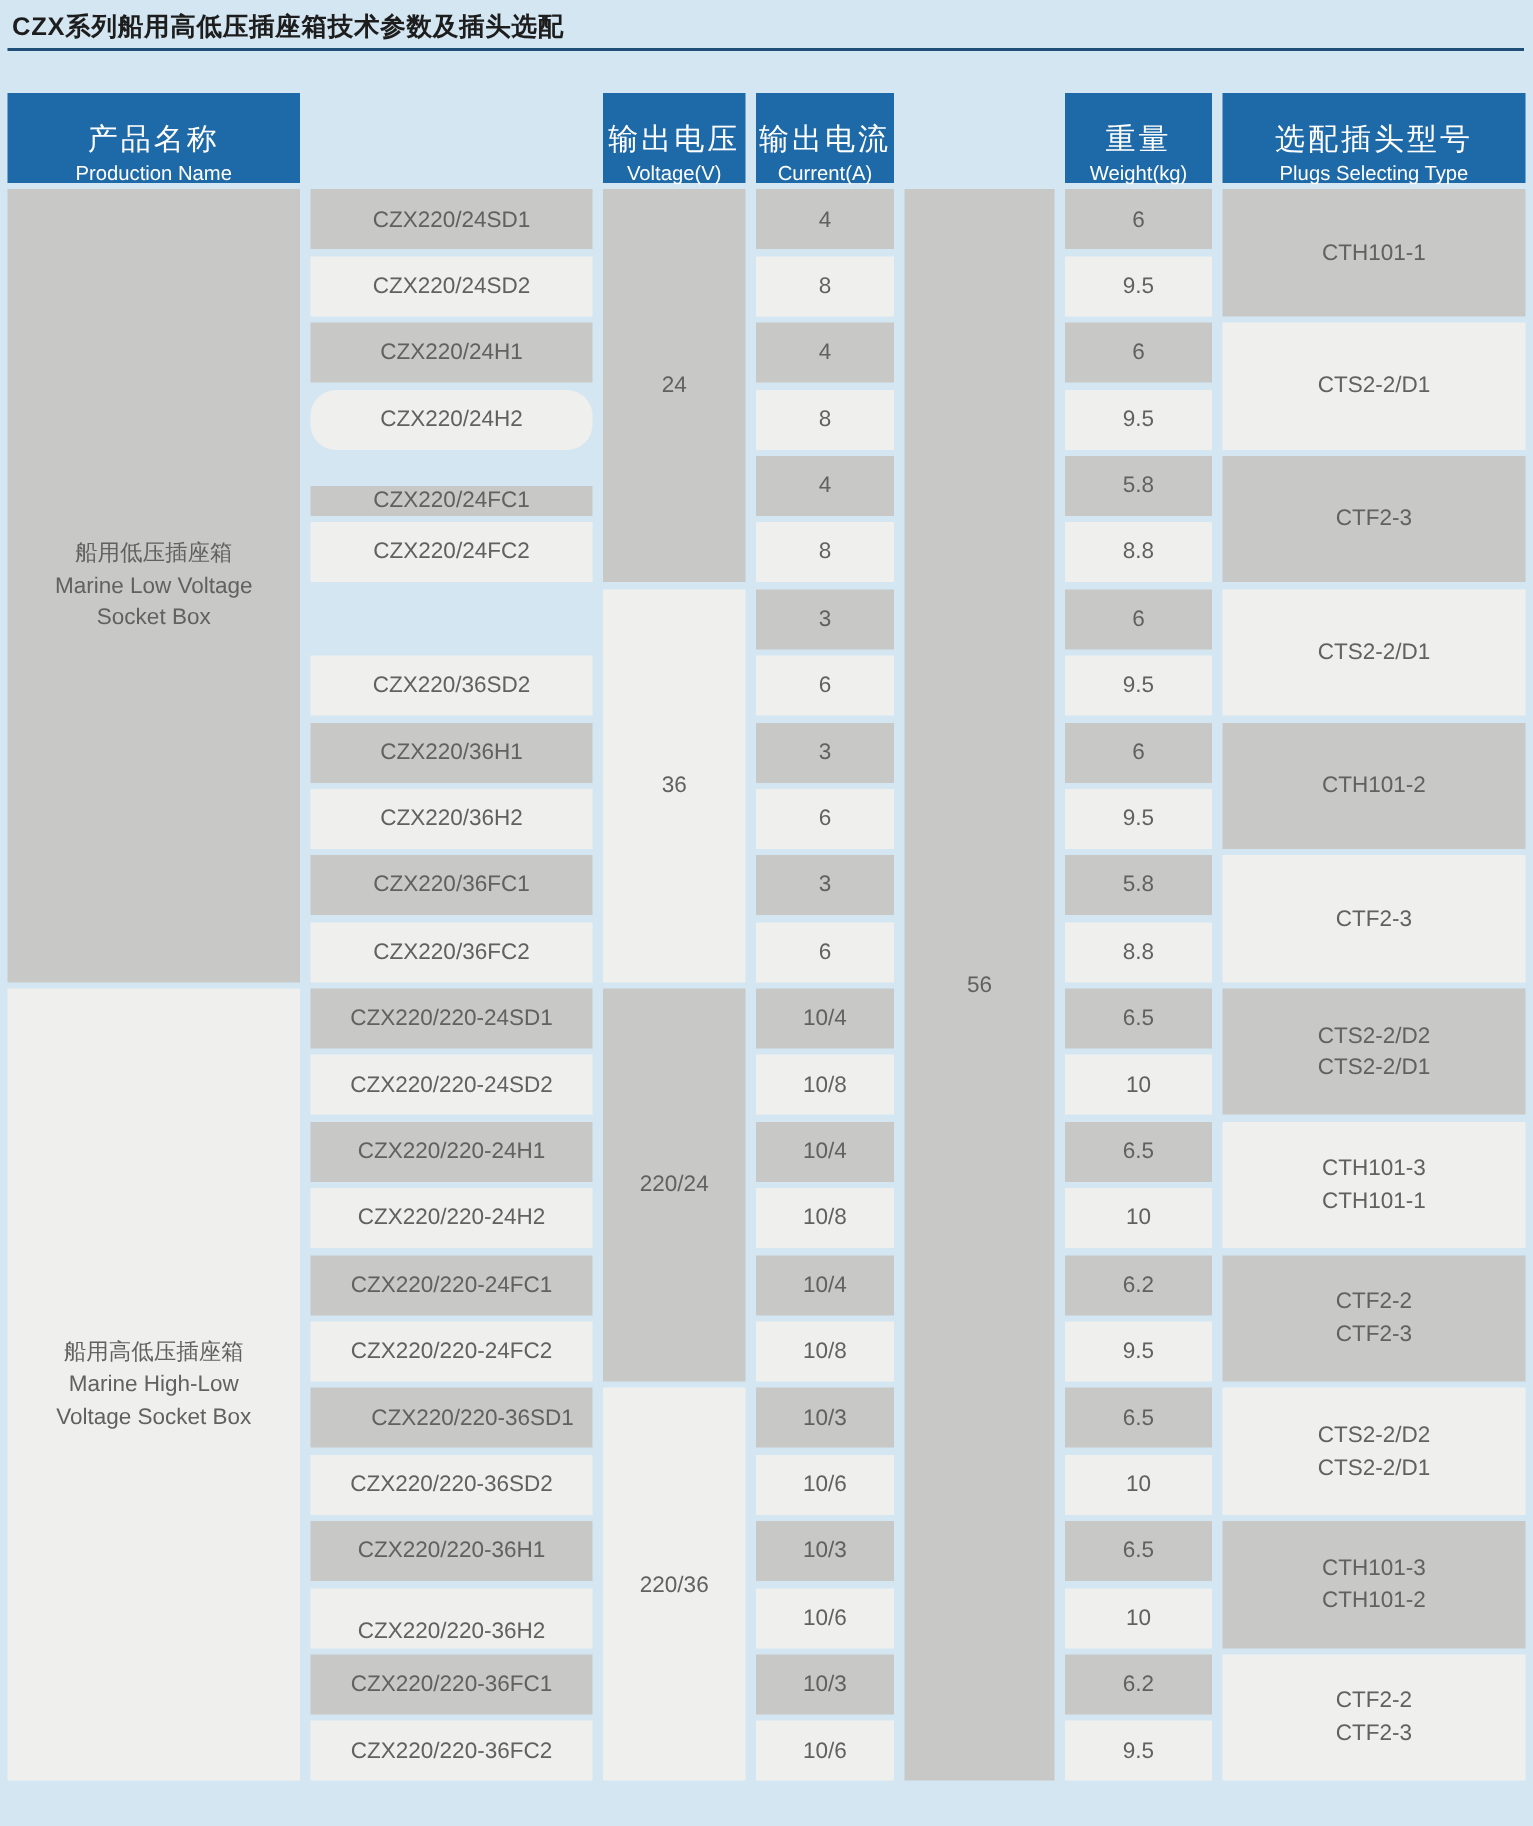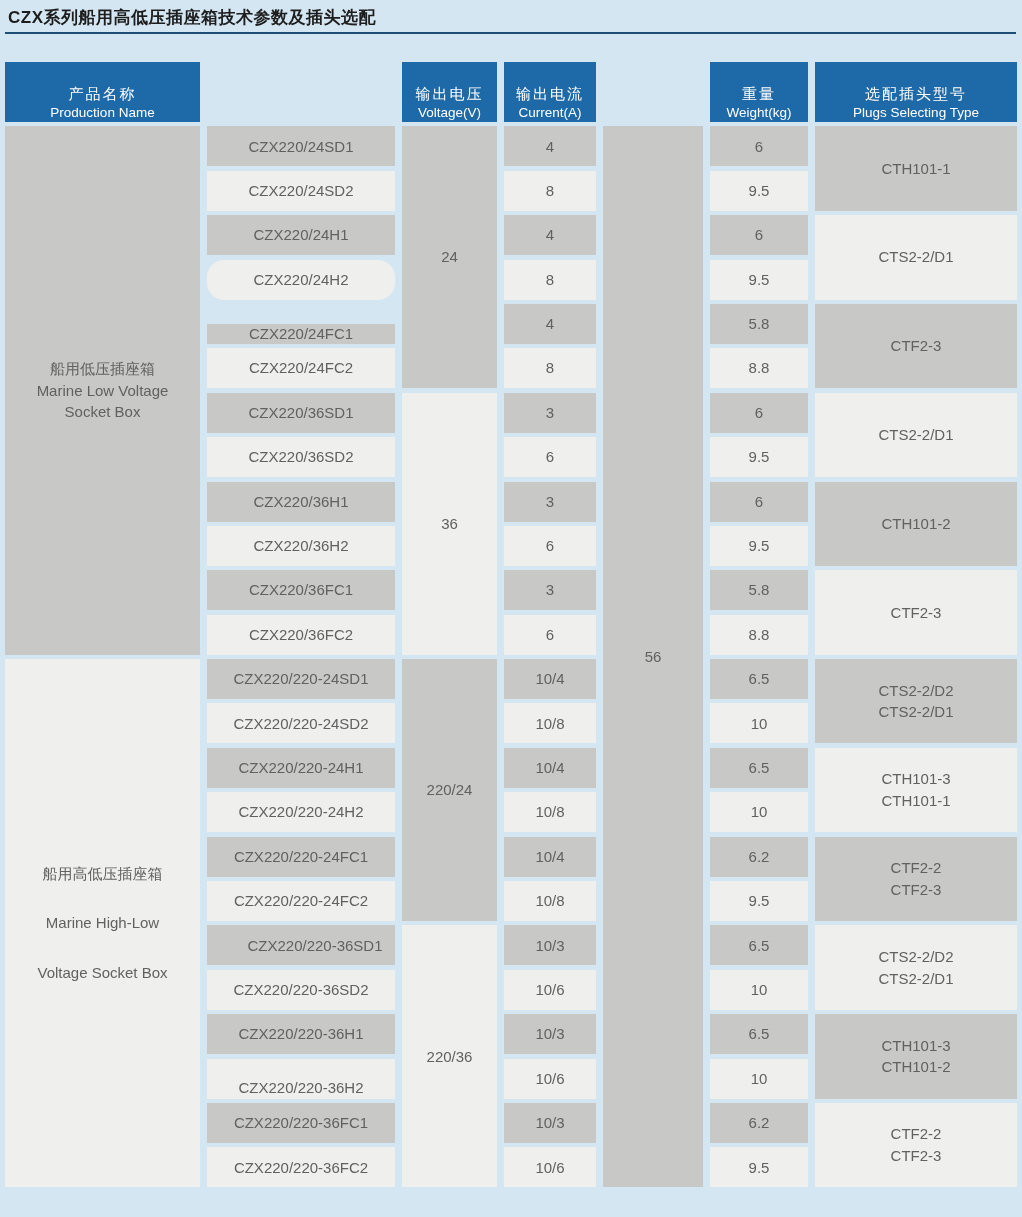--- a/index.html
+++ b/index.html
@@ -36,21 +36,21 @@
   }
   .cell{
     display:flex;flex-direction:column;align-items:center;justify-content:center;
     text-align:center;color:var(--cell-text);font-size:15px;line-height:1.45;
   }
   .cell.gray{background:var(--cell-gray);}
   .cell.light{background:var(--cell-light);}
   .cell.head{
     background:var(--header-bg);color:var(--header-text);line-height:1.4;
   }
-  .head .zh{font-size:15px;letter-spacing:2px;margin-top:21px;}
+  .head .zh{font-size:20px;letter-spacing:2px;margin-top:21px;}
   .head .en{font-size:13.5px;letter-spacing:0;}
 </style>
 </head>
 <body>
 
 <div class="page-title">CZX系列船用高低压插座箱技术参数及插头选配</div>
 <div class="title-rule"></div>
 <div class="spec-table">
     <div class="cell head" style="grid-area: 1 / 1;">
       <div class="zh">产品名称</div>
@@ -119,23 +119,20 @@
     </div>
     <div class="cell light" style="grid-area: 7 / 2;">
       <div>CZX220/24FC2</div>
     </div>
     <div class="cell light" style="grid-area: 7 / 4;">
       <div>8</div>
     </div>
     <div class="cell light" style="grid-area: 7 / 6;">
       <div>8.8</div>
     </div>
-    <div class="cell gray" style="grid-area: 8 / 2;">
-      <div>CZX220/36SD1</div>
-    </div>
     <div class="cell gray" style="grid-area: 8 / 4;">
       <div>3</div>
     </div>
     <div class="cell gray" style="grid-area: 8 / 6;">
       <div>6</div>
     </div>
     <div class="cell light" style="grid-area: 9 / 2;">
       <div>CZX220/36SD2</div>
     </div>
     <div class="cell light" style="grid-area: 9 / 4;">
@@ -286,21 +283,21 @@
       <div>10/6</div>
     </div>
     <div class="cell light" style="grid-area: 25 / 6;">
       <div>9.5</div>
     </div>
     <div class="cell gray" style="grid-area: 2 / 1 / span 12;">
       <div>船用低压插座箱</div>
       <div>Marine Low Voltage</div>
       <div>Socket Box</div>
     </div>
-    <div class="cell light" style="grid-area: 14 / 1 / span 12; gap: 28px;">
+    <div class="cell light" style="grid-area: 14 / 1 / span 12;">
       <div>船用高低压插座箱</div>
       <div>Marine High-Low</div>
       <div>Voltage Socket Box</div>
     </div>
     <div class="cell gray" style="grid-area: 2 / 3 / span 6;">
       <div>24</div>
     </div>
     <div class="cell light" style="grid-area: 8 / 3 / span 6;">
       <div>36</div>
     </div>

